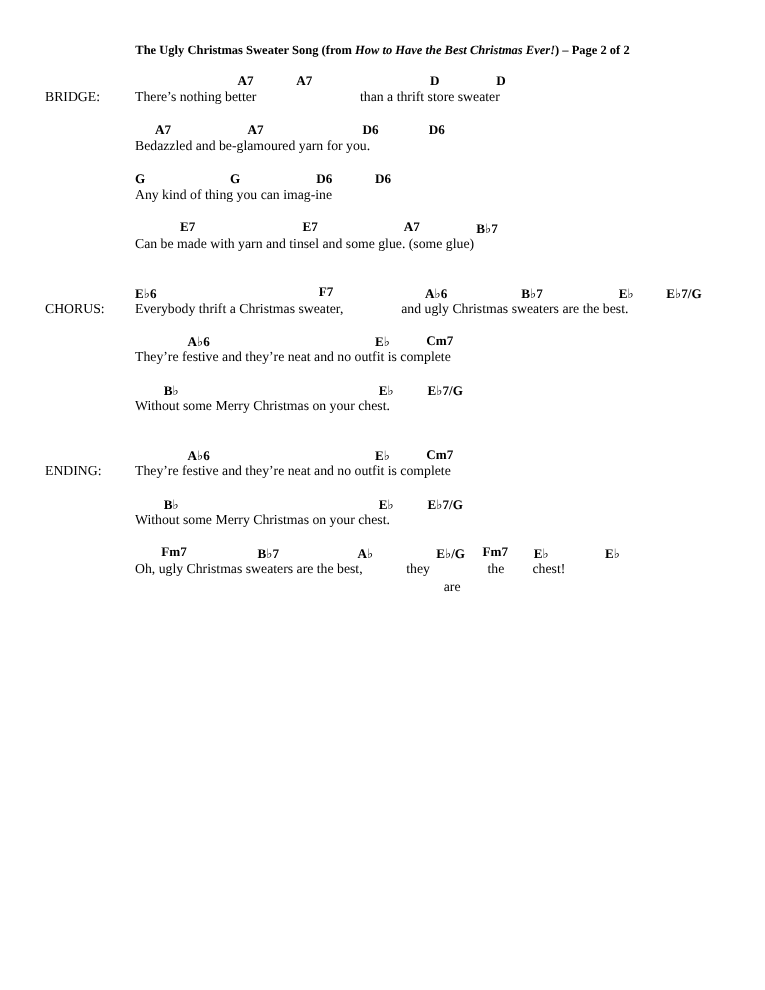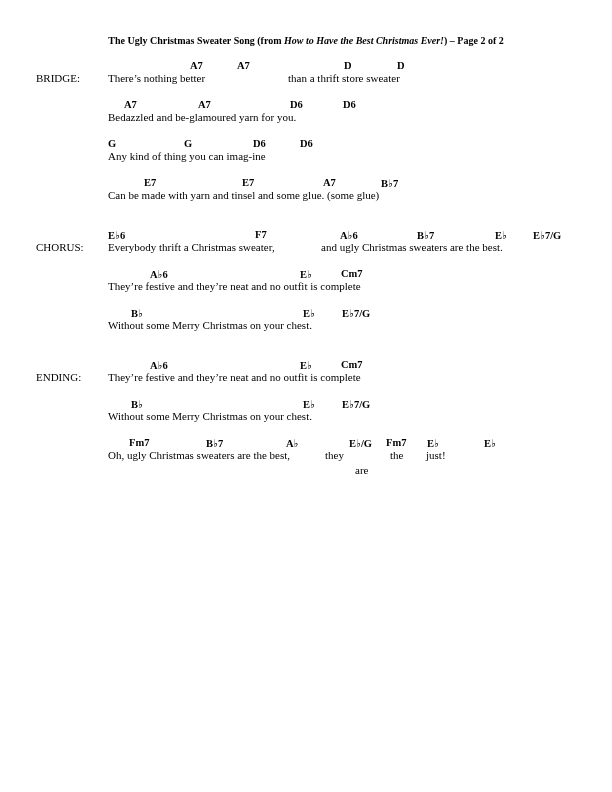--- a/index.html
+++ b/index.html
@@ -70,14 +70,14 @@
     <div class="ch" style="left: 206px; top: 437px;">B♭7</div>
     <div class="ch" style="left: 286px; top: 437px;">A♭</div>
     <div class="ch" style="left: 349px; top: 437px;">E♭/G</div>
     <div class="ch" style="left: 386px; top: 437px;">Fm7</div>
     <div class="ch" style="left: 427px; top: 437px;">E♭</div>
     <div class="ch" style="left: 484px; top: 437px;">E♭</div>
     <div class="lyr" style="left: 108px; top: 449px;">Oh, ugly Christmas sweaters are the best,</div>
     <div class="lyr" style="left: 325px; top: 449px;">they</div>
     <div class="lyr" style="left: 355px; top: 449px; margin-top: 15px;">are</div>
     <div class="lyr" style="left: 390px; top: 449px;">the</div>
-    <div class="lyr" style="left: 426px; top: 449px;">just!</div>
+    <div class="lyr" style="left: 426px; top: 449px;">chest!</div>
   </div>
 
 </body></html>

